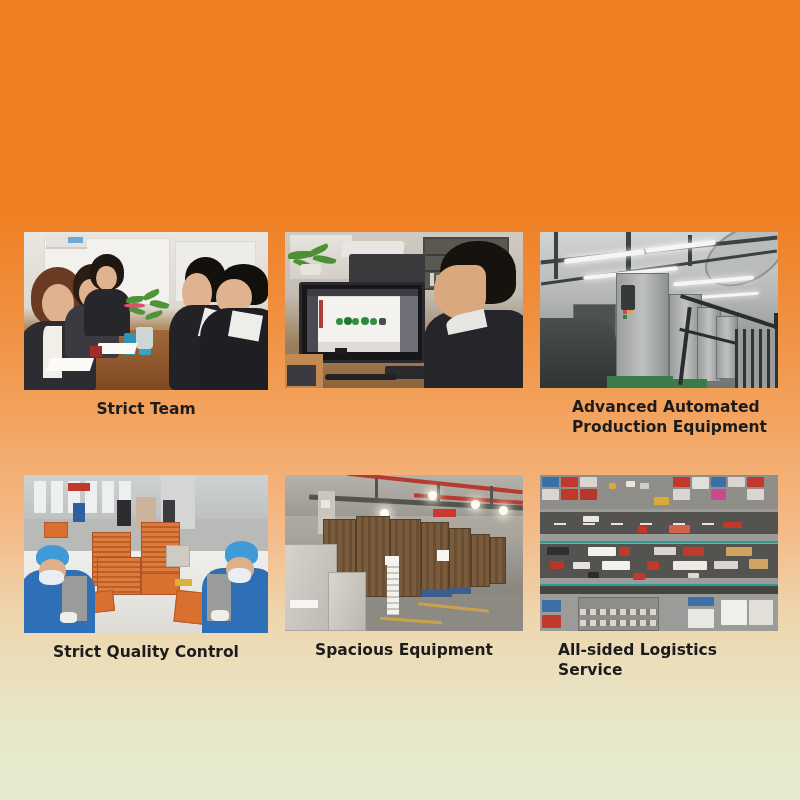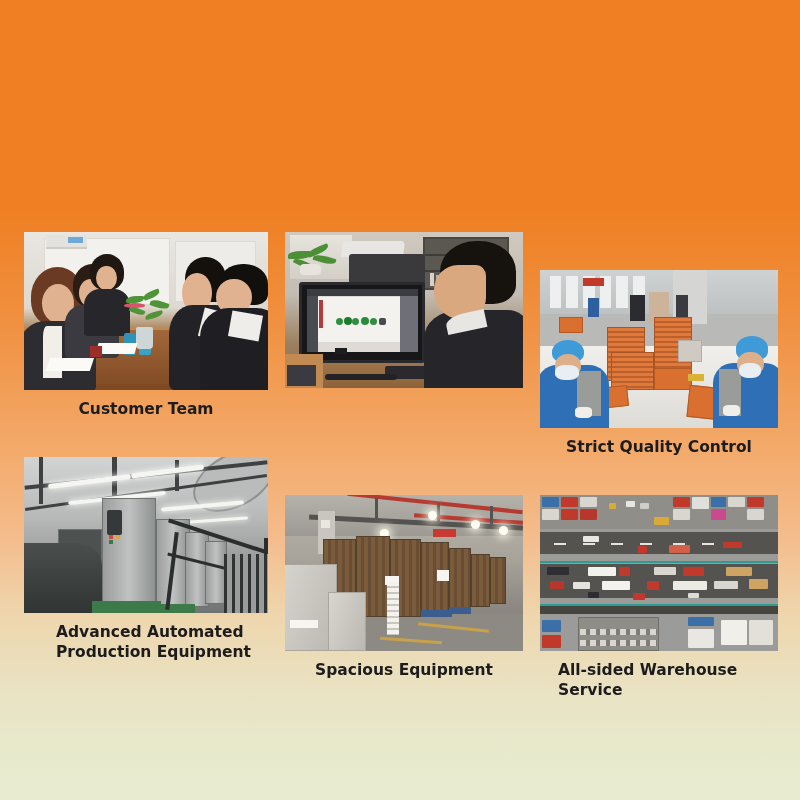--- a/index.html
+++ b/index.html
@@ -251,21 +251,21 @@
           <div class="head" style="left:10%;top:12%;width:52%;height:28%;"></div>
           <div class="body" style="left:-14%;top:34%;width:124%;height:66%;background:#1e1e23;"></div>
           <div style="position:absolute;left:30%;top:38%;width:46%;height:20%;background:#efede9;transform:rotate(10deg);"></div>
         </div>
 
         <div class="paper" style="left:30%;top:70%;width:16%;height:7%;transform:skewX(-16deg);"></div>
         <div class="paper" style="left:10%;top:80%;width:18%;height:8%;transform:skewX(-18deg);"></div>
         <div style="position:absolute;left:27%;top:72%;width:5%;height:7%;background:#9a2f2a;"></div>
       </div>
       <div class="caption">
-        <div>Customer Team</div>
+        <div>Strict Team</div>
       </div>
     </div>
 
     <div class="cell c2">
       <div class="photo p2">
         <div class="window"></div>
         <div class="shelf">
           <div class="shelfline" style="top:32%;"></div>
           <div class="shelfline" style="top:64%;"></div>
           <div class="book" style="left:6%;height:26%;"></div>
@@ -304,20 +304,61 @@
           <div class="manbody"></div>
           <div class="manhair"></div>
           <div class="manface"></div>
           <div class="collar"></div>
         </div>
         <div style="position:absolute;left:0;bottom:0;width:16%;height:22%;background:#c08a52;"></div>
         <div style="position:absolute;left:1%;bottom:1%;width:12%;height:14%;background:#3a3a40;"></div>
       </div>
     </div>
 
+    <div class="cell c3">
+      <div class="photo p3">
+        <div class="duct"></div>
+        <div class="beam" style="left:0;top:10%;width:100%;height:4px;transform:rotate(-6deg);"></div>
+        <div class="beam" style="left:0;top:22%;width:100%;height:3px;transform:rotate(-8deg);"></div>
+        <div class="beam" style="left:6%;top:0;width:4px;height:30%;"></div>
+        <div class="beam" style="left:36%;top:0;width:5px;height:26%;"></div>
+        <div class="beam" style="left:62%;top:2%;width:4px;height:20%;"></div>
+        <div class="light" style="left:10%;top:14%;width:34%;height:5px;transform:rotate(-7deg);"></div>
+        <div class="light" style="left:44%;top:8%;width:30%;height:5px;transform:rotate(-7deg);"></div>
+        <div class="light" style="left:18%;top:25%;width:40%;height:4px;transform:rotate(-6deg);"></div>
+        <div class="light" style="left:56%;top:30%;width:34%;height:4px;transform:rotate(-5deg);"></div>
+        <div class="light" style="left:62%;top:40%;width:30%;height:3px;transform:rotate(-4deg);"></div>
+
+        <div class="machine" style="left:32%;top:26%;width:22%;height:74%;"></div>
+        <div class="machine" style="left:54%;top:40%;width:14%;height:58%;"></div>
+        <div class="machine" style="left:66%;top:48%;width:10%;height:48%;"></div>
+        <div class="machine" style="left:74%;top:54%;width:9%;height:40%;"></div>
+        <div class="machine" style="left:14%;top:46%;width:18%;height:40%;background:#4d5150;"></div>
+        <div class="darkmach"></div>
+
+        <div class="panel" style="left:34%;top:34%;width:6%;height:16%;"></div>
+        <div class="reddot" style="left:35%;top:50%;"></div>
+        <div class="reddot" style="left:37.5%;top:50%;background:#e2a33a;"></div>
+        <div class="reddot" style="left:35%;top:53%;background:#3d7a4a;"></div>
+
+        <div class="green" style="left:28%;top:92%;width:28%;height:8%;"></div>
+        <div class="green" style="left:56%;top:94%;width:14%;height:6%;"></div>
+
+        <div class="rail" style="left:60%;top:48%;width:4px;height:50%;transform:rotate(7deg);"></div>
+        <div class="rail" style="left:58%;top:50%;width:44%;height:4px;transform:rotate(18deg);"></div>
+        <div class="rail" style="left:58%;top:70%;width:46%;height:3px;transform:rotate(14deg);"></div>
+        <div class="rail" style="right:0;top:52%;width:4px;height:48%;"></div>
+        <div style="position:absolute;right:0;top:62%;width:18%;height:38%;background:repeating-linear-gradient(to right,#2f3332 0px,#2f3332 3px,#9a9d9c 3px,#9a9d9c 8px);"></div>
+      </div>
+      <div class="caption left-ind">
+        <div>Advanced Automated</div>
+        <div>Production Equipment</div>
+      </div>
+    </div>
+
     <div class="cell c1 r2">
       <div class="photo p4">
         <div class="backwall"></div>
         <div class="bwin" style="left:4%;"></div>
           <div class="bwin" style="left:11%;"></div>
         <div class="bwin" style="left:18%;"></div>
           <div class="bwin" style="left:25%;"></div>
         <div class="bwin" style="left:32%;"></div>
           <div class="bwin" style="left:39%;"></div>
         <div style="position:absolute;left:18%;top:5%;width:9%;height:5%;background:#c0392b;"></div>
@@ -353,61 +394,20 @@
           <div class="uni" style="left:-4%;top:28%;width:108%;height:76%;"></div>
           <div class="uni-gray" style="left:4%;top:34%;width:34%;height:50%;border-radius:0 20% 0 0;"></div>
           <div class="cap" style="left:30%;top:0;width:48%;height:26%;"></div>
           <div class="face" style="left:32%;top:16%;width:40%;height:26%;"></div>
           <div class="mask" style="left:34%;top:28%;width:34%;height:16%;"></div>
           <div style="position:absolute;left:10%;top:72%;width:26%;height:12%;background:#efeee9;border-radius:30%;"></div>
         </div>
       </div>
       <div class="caption">
         <div>Strict Quality Control</div>
-      </div>
-    </div>
-
-    <div class="cell c3">
-      <div class="photo p3">
-        <div class="duct"></div>
-        <div class="beam" style="left:0;top:10%;width:100%;height:4px;transform:rotate(-6deg);"></div>
-        <div class="beam" style="left:0;top:22%;width:100%;height:3px;transform:rotate(-8deg);"></div>
-        <div class="beam" style="left:6%;top:0;width:4px;height:30%;"></div>
-        <div class="beam" style="left:36%;top:0;width:5px;height:26%;"></div>
-        <div class="beam" style="left:62%;top:2%;width:4px;height:20%;"></div>
-        <div class="light" style="left:10%;top:14%;width:34%;height:5px;transform:rotate(-7deg);"></div>
-        <div class="light" style="left:44%;top:8%;width:30%;height:5px;transform:rotate(-7deg);"></div>
-        <div class="light" style="left:18%;top:25%;width:40%;height:4px;transform:rotate(-6deg);"></div>
-        <div class="light" style="left:56%;top:30%;width:34%;height:4px;transform:rotate(-5deg);"></div>
-        <div class="light" style="left:62%;top:40%;width:30%;height:3px;transform:rotate(-4deg);"></div>
-
-        <div class="machine" style="left:32%;top:26%;width:22%;height:74%;"></div>
-        <div class="machine" style="left:54%;top:40%;width:14%;height:58%;"></div>
-        <div class="machine" style="left:66%;top:48%;width:10%;height:48%;"></div>
-        <div class="machine" style="left:74%;top:54%;width:9%;height:40%;"></div>
-        <div class="machine" style="left:14%;top:46%;width:18%;height:40%;background:#4d5150;"></div>
-        <div class="darkmach"></div>
-
-        <div class="panel" style="left:34%;top:34%;width:6%;height:16%;"></div>
-        <div class="reddot" style="left:35%;top:50%;"></div>
-        <div class="reddot" style="left:37.5%;top:50%;background:#e2a33a;"></div>
-        <div class="reddot" style="left:35%;top:53%;background:#3d7a4a;"></div>
-
-        <div class="green" style="left:28%;top:92%;width:28%;height:8%;"></div>
-        <div class="green" style="left:56%;top:94%;width:14%;height:6%;"></div>
-
-        <div class="rail" style="left:60%;top:48%;width:4px;height:50%;transform:rotate(7deg);"></div>
-        <div class="rail" style="left:58%;top:50%;width:44%;height:4px;transform:rotate(18deg);"></div>
-        <div class="rail" style="left:58%;top:70%;width:46%;height:3px;transform:rotate(14deg);"></div>
-        <div class="rail" style="right:0;top:52%;width:4px;height:48%;"></div>
-        <div style="position:absolute;right:0;top:62%;width:18%;height:38%;background:repeating-linear-gradient(to right,#2f3332 0px,#2f3332 3px,#9a9d9c 3px,#9a9d9c 8px);"></div>
-      </div>
-      <div class="caption left-ind">
-        <div>Advanced Automated</div>
-        <div>Production Equipment</div>
       </div>
     </div>
 
     <div class="cell c2 r2">
       <div class="photo p5">
         <div class="ceiling"></div>
         <div class="redbeam" style="left:26%;top:4%;width:74%;transform:rotate(6deg);"></div>
         <div class="redbeam" style="left:54%;top:14%;width:46%;transform:rotate(4deg);"></div>
         <div class="graybeam" style="left:10%;top:16%;width:90%;height:5px;transform:rotate(3deg);"></div>
         <div class="graybeam" style="left:38%;top:2%;width:3px;height:16%;"></div>
@@ -508,18 +508,18 @@
         <div style="position:absolute;left:17%;top:86%;width:32%;height:4%;background:repeating-linear-gradient(to right,#d9d7d0 0px,#d9d7d0 6px,#7e7d78 6px,#7e7d78 10px);"></div>
         <div style="position:absolute;left:17%;top:93%;width:32%;height:4%;background:repeating-linear-gradient(to right,#d9d7d0 0px,#d9d7d0 6px,#7e7d78 6px,#7e7d78 10px);"></div>
         <div class="cont" style="left:1%;top:80%;width:8%;height:8%;background:#3a6fa8;"></div>
         <div class="cont" style="left:1%;top:90%;width:8%;height:8%;background:#c0392b;"></div>
         <div class="cont" style="left:62%;top:78%;width:11%;height:6%;background:#3a6fa8;"></div>
         <div class="cont" style="left:62%;top:86%;width:11%;height:12%;background:#e8e7e1;"></div>
         <div class="cont" style="left:76%;top:80%;width:11%;height:16%;background:#f0efe9;"></div>
         <div class="cont" style="left:88%;top:80%;width:10%;height:16%;background:#e2e0d9;"></div>
       </div>
       <div class="caption left-ind2">
-        <div>All-sided Warehouse Service</div>
+        <div>All-sided Logistics Service</div>
       </div>
     </div>
 
   </div>
 </div>
 
 </body></html>

